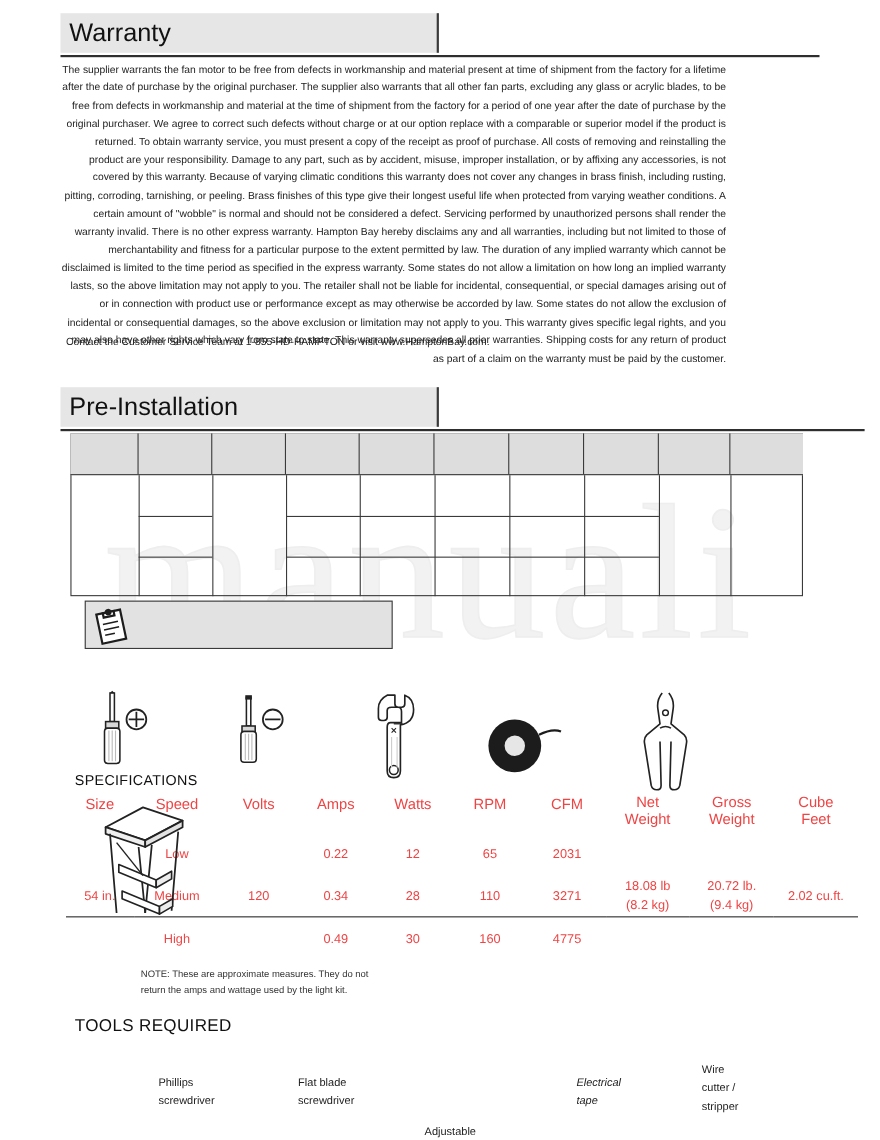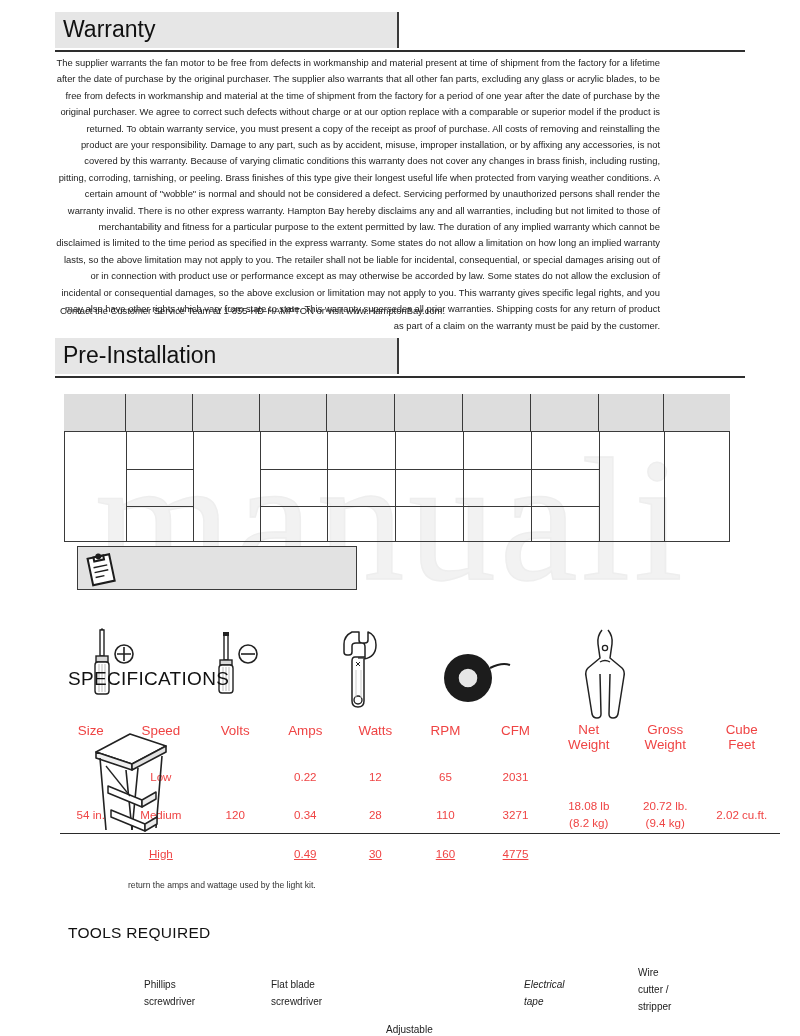--- a/index.html
+++ b/index.html
@@ -163,22 +163,22 @@
   }
   .tool-ill {
     position: absolute;
     top: 0;
   }
 
   
   #spec-title {
     position: absolute;
     left: 68px;
-    top: 668px;
-    font-size: 19px;
+    top: 702px;
+    font-size: 13px;
     letter-spacing: 0.3px;
     color: #111;
     z-index: 4;
   }
   #ladder-ill {
     position: absolute;
     left: 78px;
     top: 726px;
     width: 104px;
     height: 112px;
@@ -207,21 +207,20 @@
   }
   #spec-table td {
     text-align: center;
     vertical-align: middle;
     font-size: 11.6px;
     line-height: 17px;
     height: 36px;
   }
   #spec-table tr.rule-top td {
     border-top: 1.6px solid #2a2a2a;
-    text-decoration: underline;
   }
   #spec-table .w2 { line-height: 15px; }
   #spec-note {
     position: absolute;
     left: 128px;
     top: 878px;
     width: 330px;
     font-size: 8.6px;
     line-height: 15px;
     color: #333;
@@ -263,21 +262,21 @@
 <div id="watermark">manuali</div>
 
 <div class="section-head" style="top:12px;">
   <div class="bar"></div>
   <div class="title">Warranty</div>
 </div>
 
 <div id="warranty-body">The supplier warrants the fan motor to be free from defects in workmanship and material present at time of shipment from the factory for a lifetime after the date of purchase by the original purchaser. The supplier also warrants that all other fan parts, excluding any glass or acrylic blades, to be free from defects in workmanship and material at the time of shipment from the factory for a period of one year after the date of purchase by the original purchaser. We agree to correct such defects without charge or at our option replace with a comparable or superior model if the product is returned. To obtain warranty service, you must present a copy of the receipt as proof of purchase. All costs of removing and reinstalling the product are your responsibility. Damage to any part, such as by accident, misuse, improper installation, or by affixing any accessories, is not covered by this warranty. Because of varying climatic conditions this warranty does not cover any changes in brass finish, including rusting, pitting, corroding, tarnishing, or peeling. Brass finishes of this type give their longest useful life when protected from varying weather conditions. A certain amount of "wobble" is normal and should not be considered a defect. Servicing performed by unauthorized persons shall render the warranty invalid. There is no other express warranty. Hampton Bay hereby disclaims any and all warranties, including but not limited to those of merchantability and fitness for a particular purpose to the extent permitted by law. The duration of any implied warranty which cannot be disclaimed is limited to the time period as specified in the express warranty. Some states do not allow a limitation on how long an implied warranty lasts, so the above limitation may not apply to you. The retailer shall not be liable for incidental, consequential, or special damages arising out of or in connection with product use or performance except as may otherwise be accorded by law. Some states do not allow the exclusion of incidental or consequential damages, so the above exclusion or limitation may not apply to you. This warranty gives specific legal rights, and you may also have other rights which vary from state to state. This warranty supersedes all prior warranties. Shipping costs for any return of product as part of a claim on the warranty must be paid by the customer.</div>
 <div id="warranty-contact">Contact the Customer Service Team at 1-855-HD-HAMPTON or visit www.HamptonBay.com.</div>
 
-<div class="section-head" style="top:338px;">
+<div class="section-head" style="top:352px;padding-left:41px;">
   <div class="bar"></div>
   <div class="title">Pre-Installation</div>
 </div>
 
 <div id="preinstall-table">
   <div class="grid-outline"></div>
 
   <div class="hdr-row">
     <div class="hdr-cell" style="width:62px"></div>
     <div class="hdr-cell" style="width:67px"></div>
@@ -451,20 +450,21 @@
         <td>4775</td>
         <td></td>
         <td></td>
         <td></td>
       </tr>
     </tbody>
   </table>
 </div>
 
 <div id="spec-note">
+  <div>NOTE: These are approximate measures. They do not</div>
   <div>return the amps and wattage used by the light kit.</div>
 </div>
 
 <div id="tools-title">TOOLS REQUIRED</div>
 
 <div id="tools-labels">
   <div class="tool-label" style="left:144px;">
     <div>Phillips</div>
     <div>screwdriver</div>
   </div>

